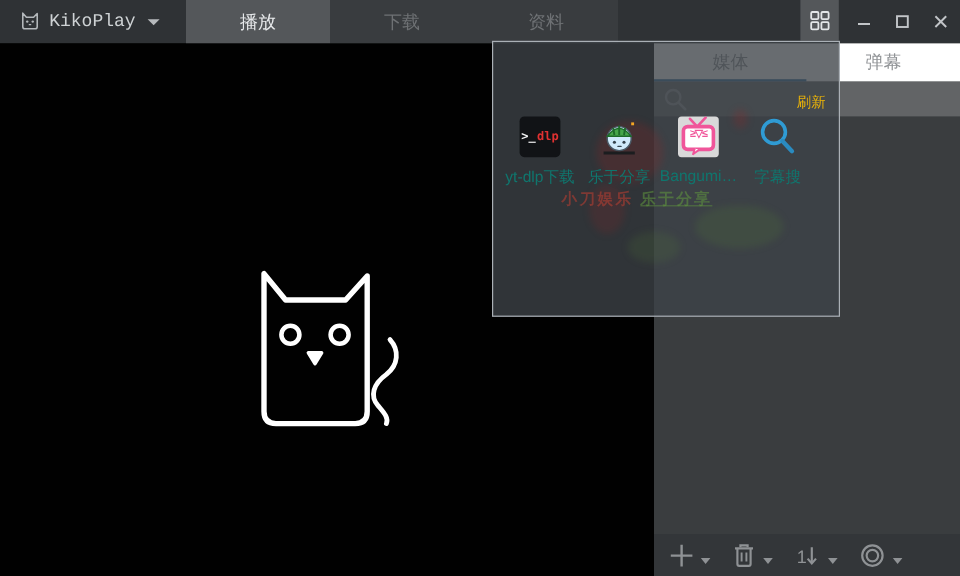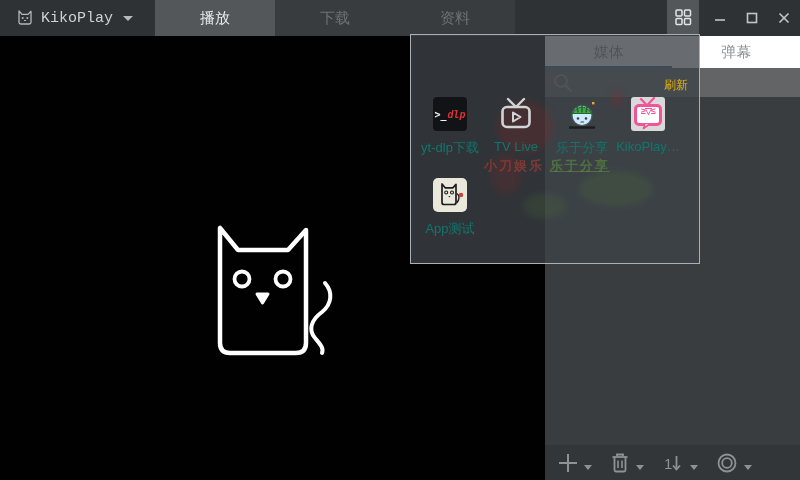--- a/index.html
+++ b/index.html
@@ -47,31 +47,31 @@
   .apps-grid { position:absolute; left:6px; top:62px; display:grid;
     grid-template-columns:repeat(4,66px); row-gap:21px; }
   .app-cell { width:66px; display:flex; flex-direction:column; align-items:center; }
   .app-ico { width:34px; height:34px; position:relative; }
   .app-label { margin-top:8px; font-size:13px; color:#0f766e; white-space:nowrap; }
 
   .ico-ytdlp { width:34px; height:34px; background:#111316; border-radius:4px;
     display:flex; align-items:center; justify-content:center; gap:1px;
     font-family:"DejaVu Sans Mono", monospace; font-weight:bold; font-size:10px; }
   .ytdlp-prompt { color:#f2f3f4; }
-  .ytdlp-name { color:#e03131; font-style:italic; }
+  .ytdlp-name { color:#e03131; }
   .ico-apptest { width:34px; height:34px; background:#e9e8da; border-radius:5px;
     display:flex; align-items:center; justify-content:center; position:relative; }
   .ico-bangumi { width:34px; height:34px; background:#d9d9d9; border-radius:3px; position:relative; }
   .bangumi-face { position:absolute; left:0; top:9px; width:100%; text-align:center;
     color:#f0559a; font-size:9px; font-weight:bold; letter-spacing:-1px; }
 
   
   .wm-text { position:absolute; left:57px; top:122px; font-size:13px; font-weight:bold;
     letter-spacing:2px; white-space:nowrap; }
-  .wm-red { color:rgba(178,62,50,0.6);margin-left:16px; }
+  .wm-red { color:rgba(178,62,50,0.6); }
   .wm-green { color:rgba(96,152,62,0.55);text-decoration:underline; }
   .blob { position:absolute; border-radius:50%; filter:blur(3px); }
   .b1 { left:86px; top:66px; width:56px; height:52px; background:rgba(160,30,30,0.20); }
   .b2 { left:80px; top:118px; width:30px; height:42px; background:rgba(160,30,30,0.16); }
   .b3 { left:168px; top:136px; width:74px; height:36px; background:rgba(86,134,52,0.16); }
   .b4 { left:112px; top:158px; width:44px; height:26px; background:rgba(86,134,52,0.15); }
   .b5 { left:200px; top:56px; width:12px; height:16px; background:rgba(160,30,30,0.22); }
 </style>
 </head>
 <body>
@@ -199,30 +199,20 @@
     <div class="apps-grid">
 
       <div class="app-cell">
         <div class="app-ico ico-ytdlp">
           <span class="ytdlp-prompt">&gt;_</span>
           <span class="ytdlp-name">dlp</span>
         </div>
         <div class="app-label">yt-dlp下载</div>
       </div>
 
-      <div class="app-cell">
-        <div class="app-ico">
-          <svg width="34" height="34" viewBox="0 0 34 34">
-            <path d="M 9,2 L 17,10 M 25,2 L 17,10" stroke="#d2d5d8" stroke-width="2.4" stroke-linecap="round" fill="none"></path>
-            <rect x="3.5" y="10" width="27" height="20" rx="4.5" stroke="#d2d5d8" stroke-width="2.6" fill="none"></rect>
-            <path d="M 14,15.5 L 21.5,20 L 14,24.5 Z" stroke="#d2d5d8" stroke-width="2" stroke-linejoin="round" fill="none"></path>
-          </svg>
-        </div>
-        <div class="app-label">TV Live</div>
-      </div>
 
       <div class="app-cell">
         <div class="app-ico">
           <svg width="34" height="34" viewBox="0 0 34 34">
             <line x1="4" y1="30.5" x2="30" y2="30.5" stroke="#1b1d1f" stroke-width="2.4"></line>
             <circle cx="17" cy="18.5" r="10" fill="#cfeafb" stroke="#4a5a66" stroke-width="1.2"></circle>
             <path d="M 7.2,16.5 Q 17,3.5 26.8,16.5 Z" fill="#46a64a" stroke="#1e6b2a" stroke-width="1.2"></path>
             <path d="M 12,9.5 L 13,15.5 M 17,7.5 L 17,15.5 M 22,9.5 L 21,15.5" stroke="#1e6b2a" stroke-width="1.6" fill="none"></path>
             <circle cx="13" cy="21.5" r="1.3" fill="#33424c"></circle>
             <circle cx="21" cy="21.5" r="1.3" fill="#33424c"></circle>
@@ -235,36 +225,30 @@
 
       <div class="app-cell">
         <div class="app-ico ico-bangumi">
           <svg width="34" height="34" viewBox="0 0 34 34" style="position:absolute;left:0;top:0;">
             <path d="M 10,2 L 16,8.5 M 23,1 L 16,8.5" stroke="#f0559a" stroke-width="2.2" stroke-linecap="round"></path>
             <rect x="4.5" y="8.5" width="25" height="19" rx="3.5" fill="#ffffff" stroke="#f0559a" stroke-width="3"></rect>
             <path d="M 14,27 L 12.5,31.5 L 18,27.5" fill="#ffffff" stroke="#f0559a" stroke-width="1.6" stroke-linejoin="round"></path>
           </svg>
           <div class="bangumi-face">≥▽≤</div>
         </div>
-        <div class="app-label">KikoPlay…</div>
-      </div>
-
-
-      <div class="app-cell">
-        <div class="app-ico ico-apptest">
-          <svg width="24" height="27" viewBox="0 0 24 27">
-            <path d="M 4,2 L 4,20.5 Q 4,22.5 6,22.5 L 16,22.5 Q 18,22.5 18,20.5 L 18,2.4 L 14.8,5.8 L 7.2,5.8 Z" stroke="#1b1d1f" stroke-width="1.7" stroke-linejoin="round" fill="none"></path>
-            <circle cx="8.2" cy="10.5" r="1.5" stroke="#1b1d1f" stroke-width="1.1" fill="none"></circle>
-            <circle cx="14" cy="10.5" r="1.5" stroke="#1b1d1f" stroke-width="1.1" fill="none"></circle>
-            <path d="M 10.4,14 L 12.4,14 L 11.4,15.6 Z" fill="#1b1d1f"></path>
-            <path d="M 19.5,12 C 22,14 21,18 19,20.5" stroke="#1b1d1f" stroke-width="1.4" stroke-linecap="round" fill="none"></path>
+        <div class="app-label">Bangumi…</div>
+      </div>
+
+      <div class="app-cell">
+        <div class="app-ico">
+          <svg width="34" height="34" viewBox="0 0 34 34">
+            <circle cx="14" cy="13" r="9.5" stroke="#2f9bd4" stroke-width="3" fill="none"></circle>
+            <line x1="21" y1="20.5" x2="29" y2="29" stroke="#2a8bc0" stroke-width="3.6" stroke-linecap="round"></line>
           </svg>
-          <svg width="8" height="8" viewBox="0 0 8 8" style="position:absolute; right:2px; top:13px;">
-            <circle cx="4" cy="4" r="2.2" fill="#d23c3c"></circle>
-          </svg>
-        </div>
-        <div class="app-label">App测试</div>
-      </div>
+        </div>
+        <div class="app-label">字幕搜</div>
+      </div>
+
 
     </div>
   </div>
 
 </div>
 
 </body></html>

